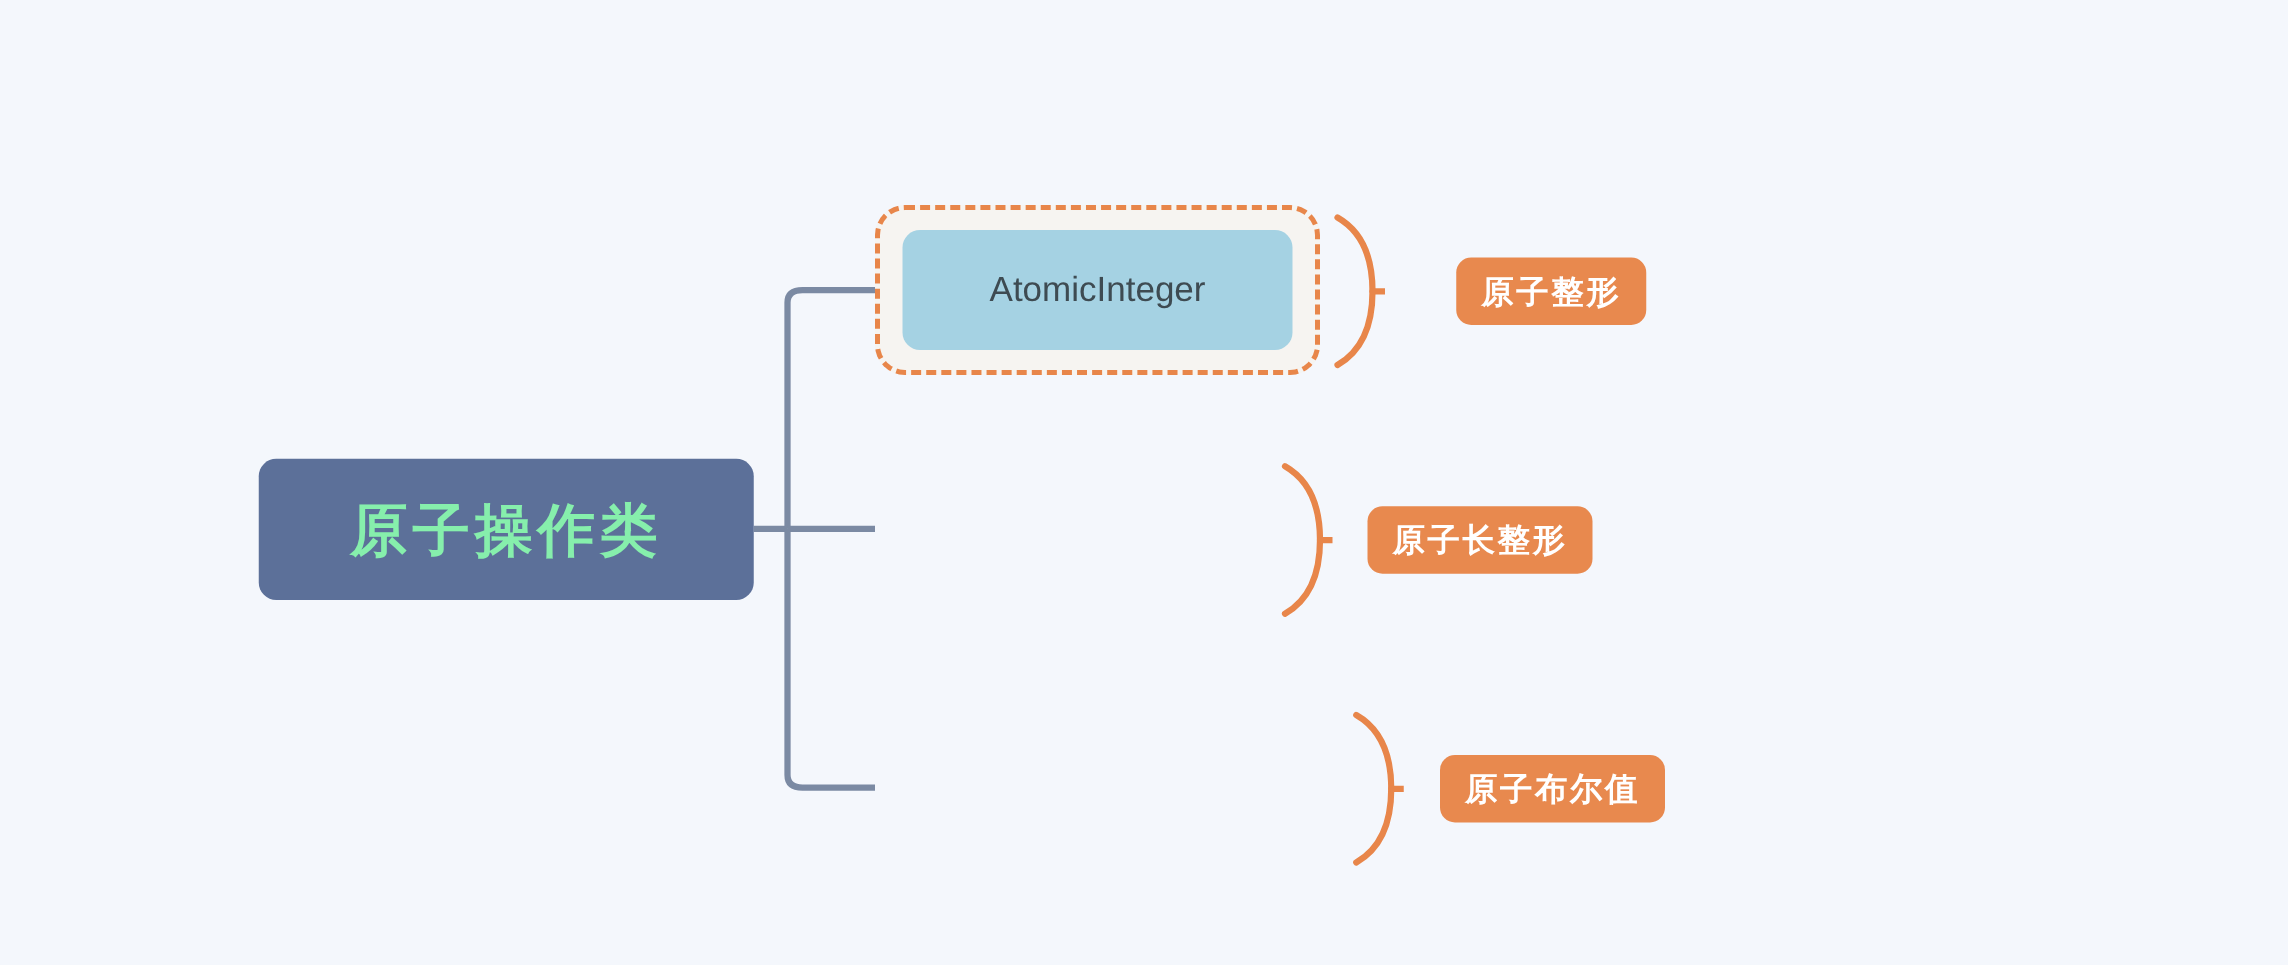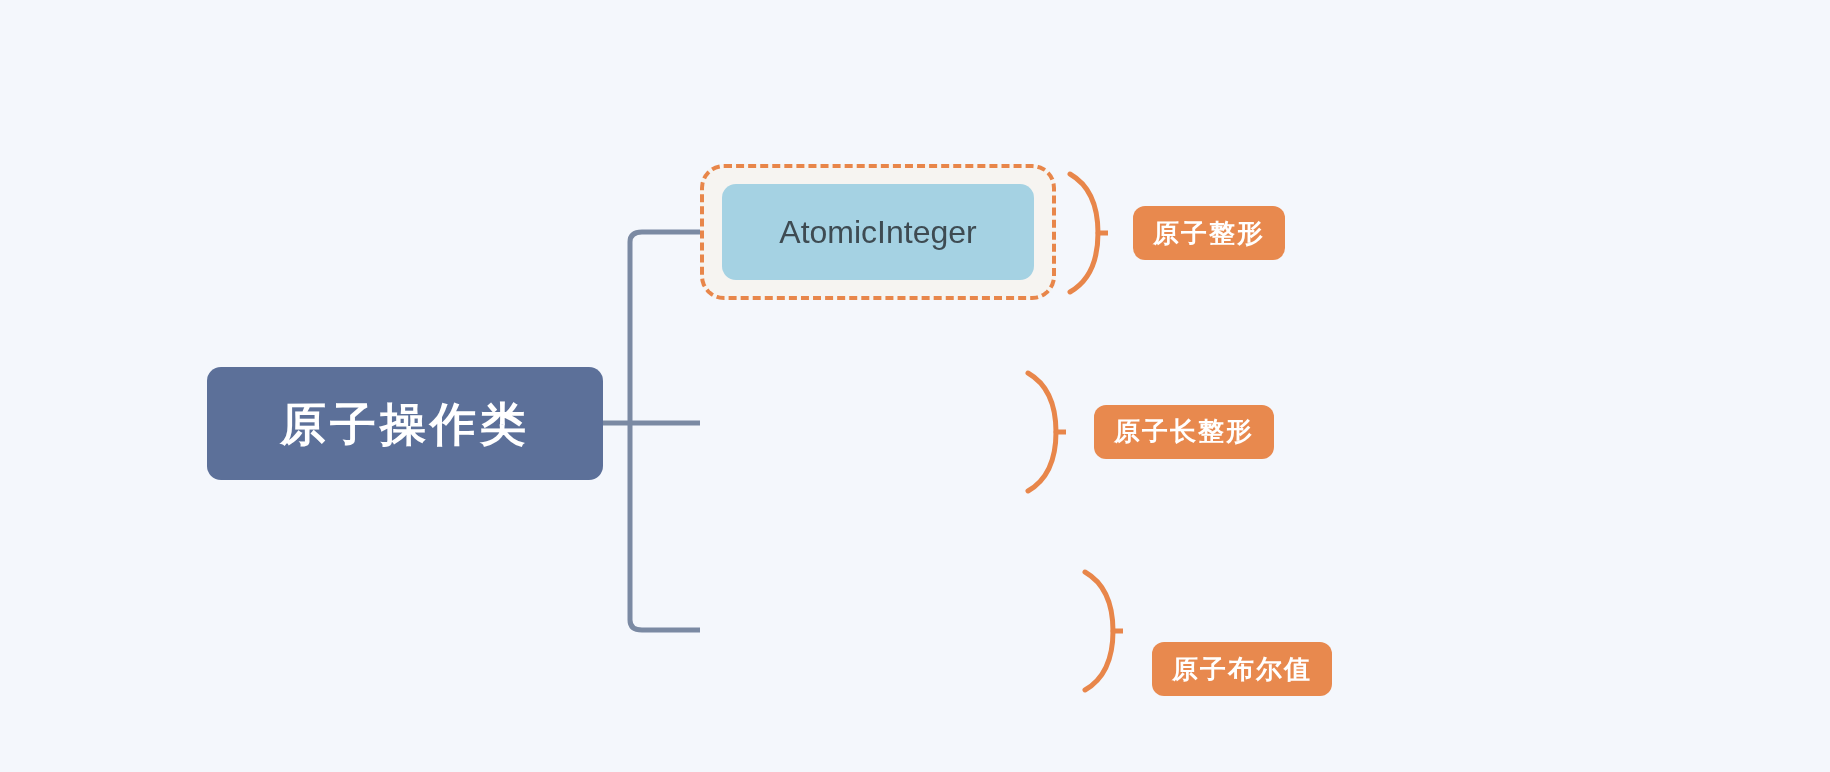--- a/index.html
+++ b/index.html
@@ -39,21 +39,21 @@
     width: 396px;
     height: 113px;
     background: #5c7099;
     border-radius: 14px;
     display: flex;
     align-items: center;
     justify-content: center;
     box-sizing: border-box;
   }
   #root-node .root-label {
-    color: #ffffff;
+    color: #86efac;
     font-size: 46px;
     font-weight: bold;
     letter-spacing: 4px;
     line-height: 1;
     white-space: nowrap;
   }
 
   
   .branch-group {
     position: absolute;
@@ -74,21 +74,21 @@
     height: 100%;
     background: #a5d2e3;
     border-radius: 14px;
     display: flex;
     align-items: center;
     justify-content: center;
     box-sizing: border-box;
   }
   .branch-node .branch-label {
     color: #3e4b52;
-    font-size: 32px;
+    font-size: 28px;
     line-height: 1;
     white-space: nowrap;
   }
 
   
   .brace {
     position: absolute;
     width: 46px;
     height: 126px;
     pointer-events: none;
@@ -110,23 +110,23 @@
     height: 54px;
   }
   .badge .badge-label {
     color: #ffffff;
     font-size: 26px;
     font-weight: bold;
     letter-spacing: 2px;
     line-height: 1;
     white-space: nowrap;
   }
-  .badge.d0 { left: 1133px; top: 206px; justify-content: flex-end; }
-  .badge.d1 { left: 1094px; top: 405px; font-family: Liberation Serif, serif; }
-  .badge.d2 { left: 1152px; top: 604px; margin-top: 38px; }
+  .badge.d0 { left: 1165px; top: 206px; justify-content: flex-end; }
+  .badge.d1 { left: 1094px; top: 405px; }
+  .badge.d2 { left: 1152px; top: 604px; }
 </style>
 </head>
 <body>
 
 <div id="mindmap-canvas">
 
   <svg id="connector-layer" viewBox="0 0 1830 772" width="1830" height="772" aria-hidden="true">
 
     <path d="M 603 423 L 630 423" fill="none" stroke="#7b8aa3" stroke-width="5" stroke-linecap="butt"></path>
 

